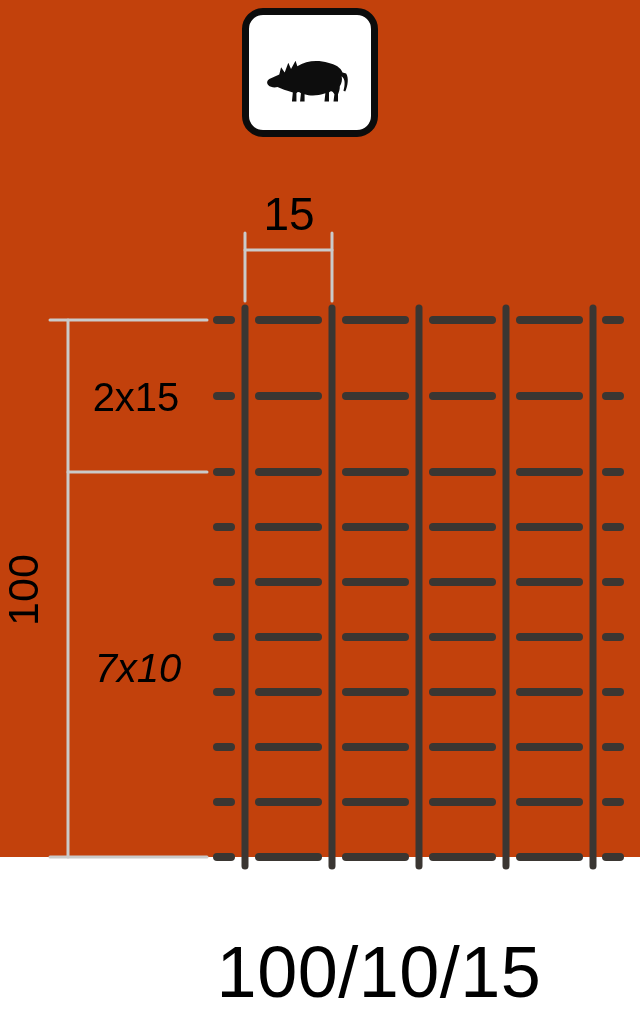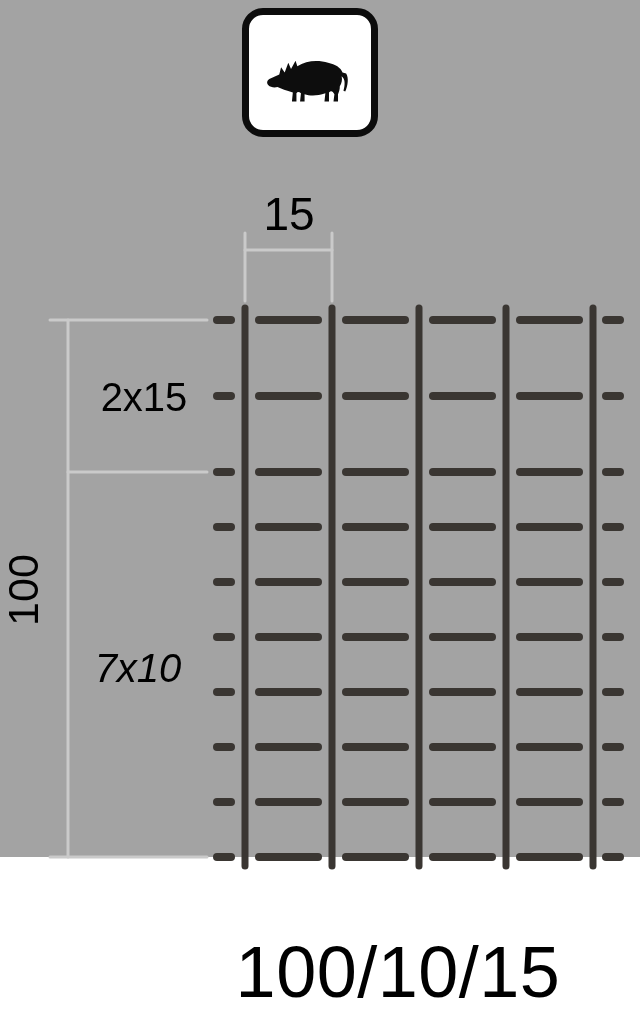--- a/index.html
+++ b/index.html
@@ -3,38 +3,38 @@
 <meta charset="utf-8">
 <style>
   html,body{margin:0;padding:0;}
   body{
     width:640px;height:1024px;
     background:#ffffff;
     font-family:"Liberation Sans", sans-serif;
     overflow:hidden;
     position:relative;
   }
-  .stage{position:absolute;left:0;top:0;width:640px;height:857px;background:#a3a3a3;}
+  .stage{position:absolute;left:0;top:0;width:640px;height:857px;background:#c2410c;}
   #mesh-svg{position:absolute;left:0;top:0;}
   .icon-box{
     position:absolute;left:242px;top:8px;width:136px;height:129px;
     box-sizing:border-box;border:7px solid #0c0c0c;border-radius:21px;
     background:#ffffff;display:flex;align-items:flex-start;justify-content:center;
   }
   .icon-box svg{width:94px;height:58px;margin-top:34px;}
   .lbl{
     position:absolute;color:#000000;white-space:nowrap;
     transform:translate(-50%,-50%);line-height:1;
     font-family:"Liberation Sans", sans-serif;
   }
   .lbl-top-width{left:289px;top:214px;font-size:46px;}
-  .lbl-upper{left:136px;top:397px;font-size:40px;margin-left:8px;}
+  .lbl-upper{left:136px;top:397px;font-size:40px;}
   .lbl-height{left:23px;top:590px;font-size:43px;transform:translate(-50%,-50%) rotate(-90deg);}
   .lbl-lower{left:138px;top:668px;font-size:40px;font-style:italic;}
-  .lbl-code{left:379px;top:972px;font-size:72px;letter-spacing:0.5px;margin-left:19px;}
+  .lbl-code{left:379px;top:972px;font-size:72px;letter-spacing:0.5px;}
 </style>
 </head>
 <body style="background: rgb(255, 255, 255);">
 
 <div class="stage">
 
   <svg id="mesh-svg" width="640" height="1024" viewBox="0 0 640 1024">
       <line x1="245" y1="233" x2="245" y2="301" stroke="#cacaca" stroke-width="3" stroke-linecap="round"></line>
       <line x1="332" y1="233" x2="332" y2="301" stroke="#cacaca" stroke-width="3" stroke-linecap="round"></line>
       <line x1="245" y1="250" x2="332" y2="250" stroke="#cacaca" stroke-width="3" stroke-linecap="round"></line>

